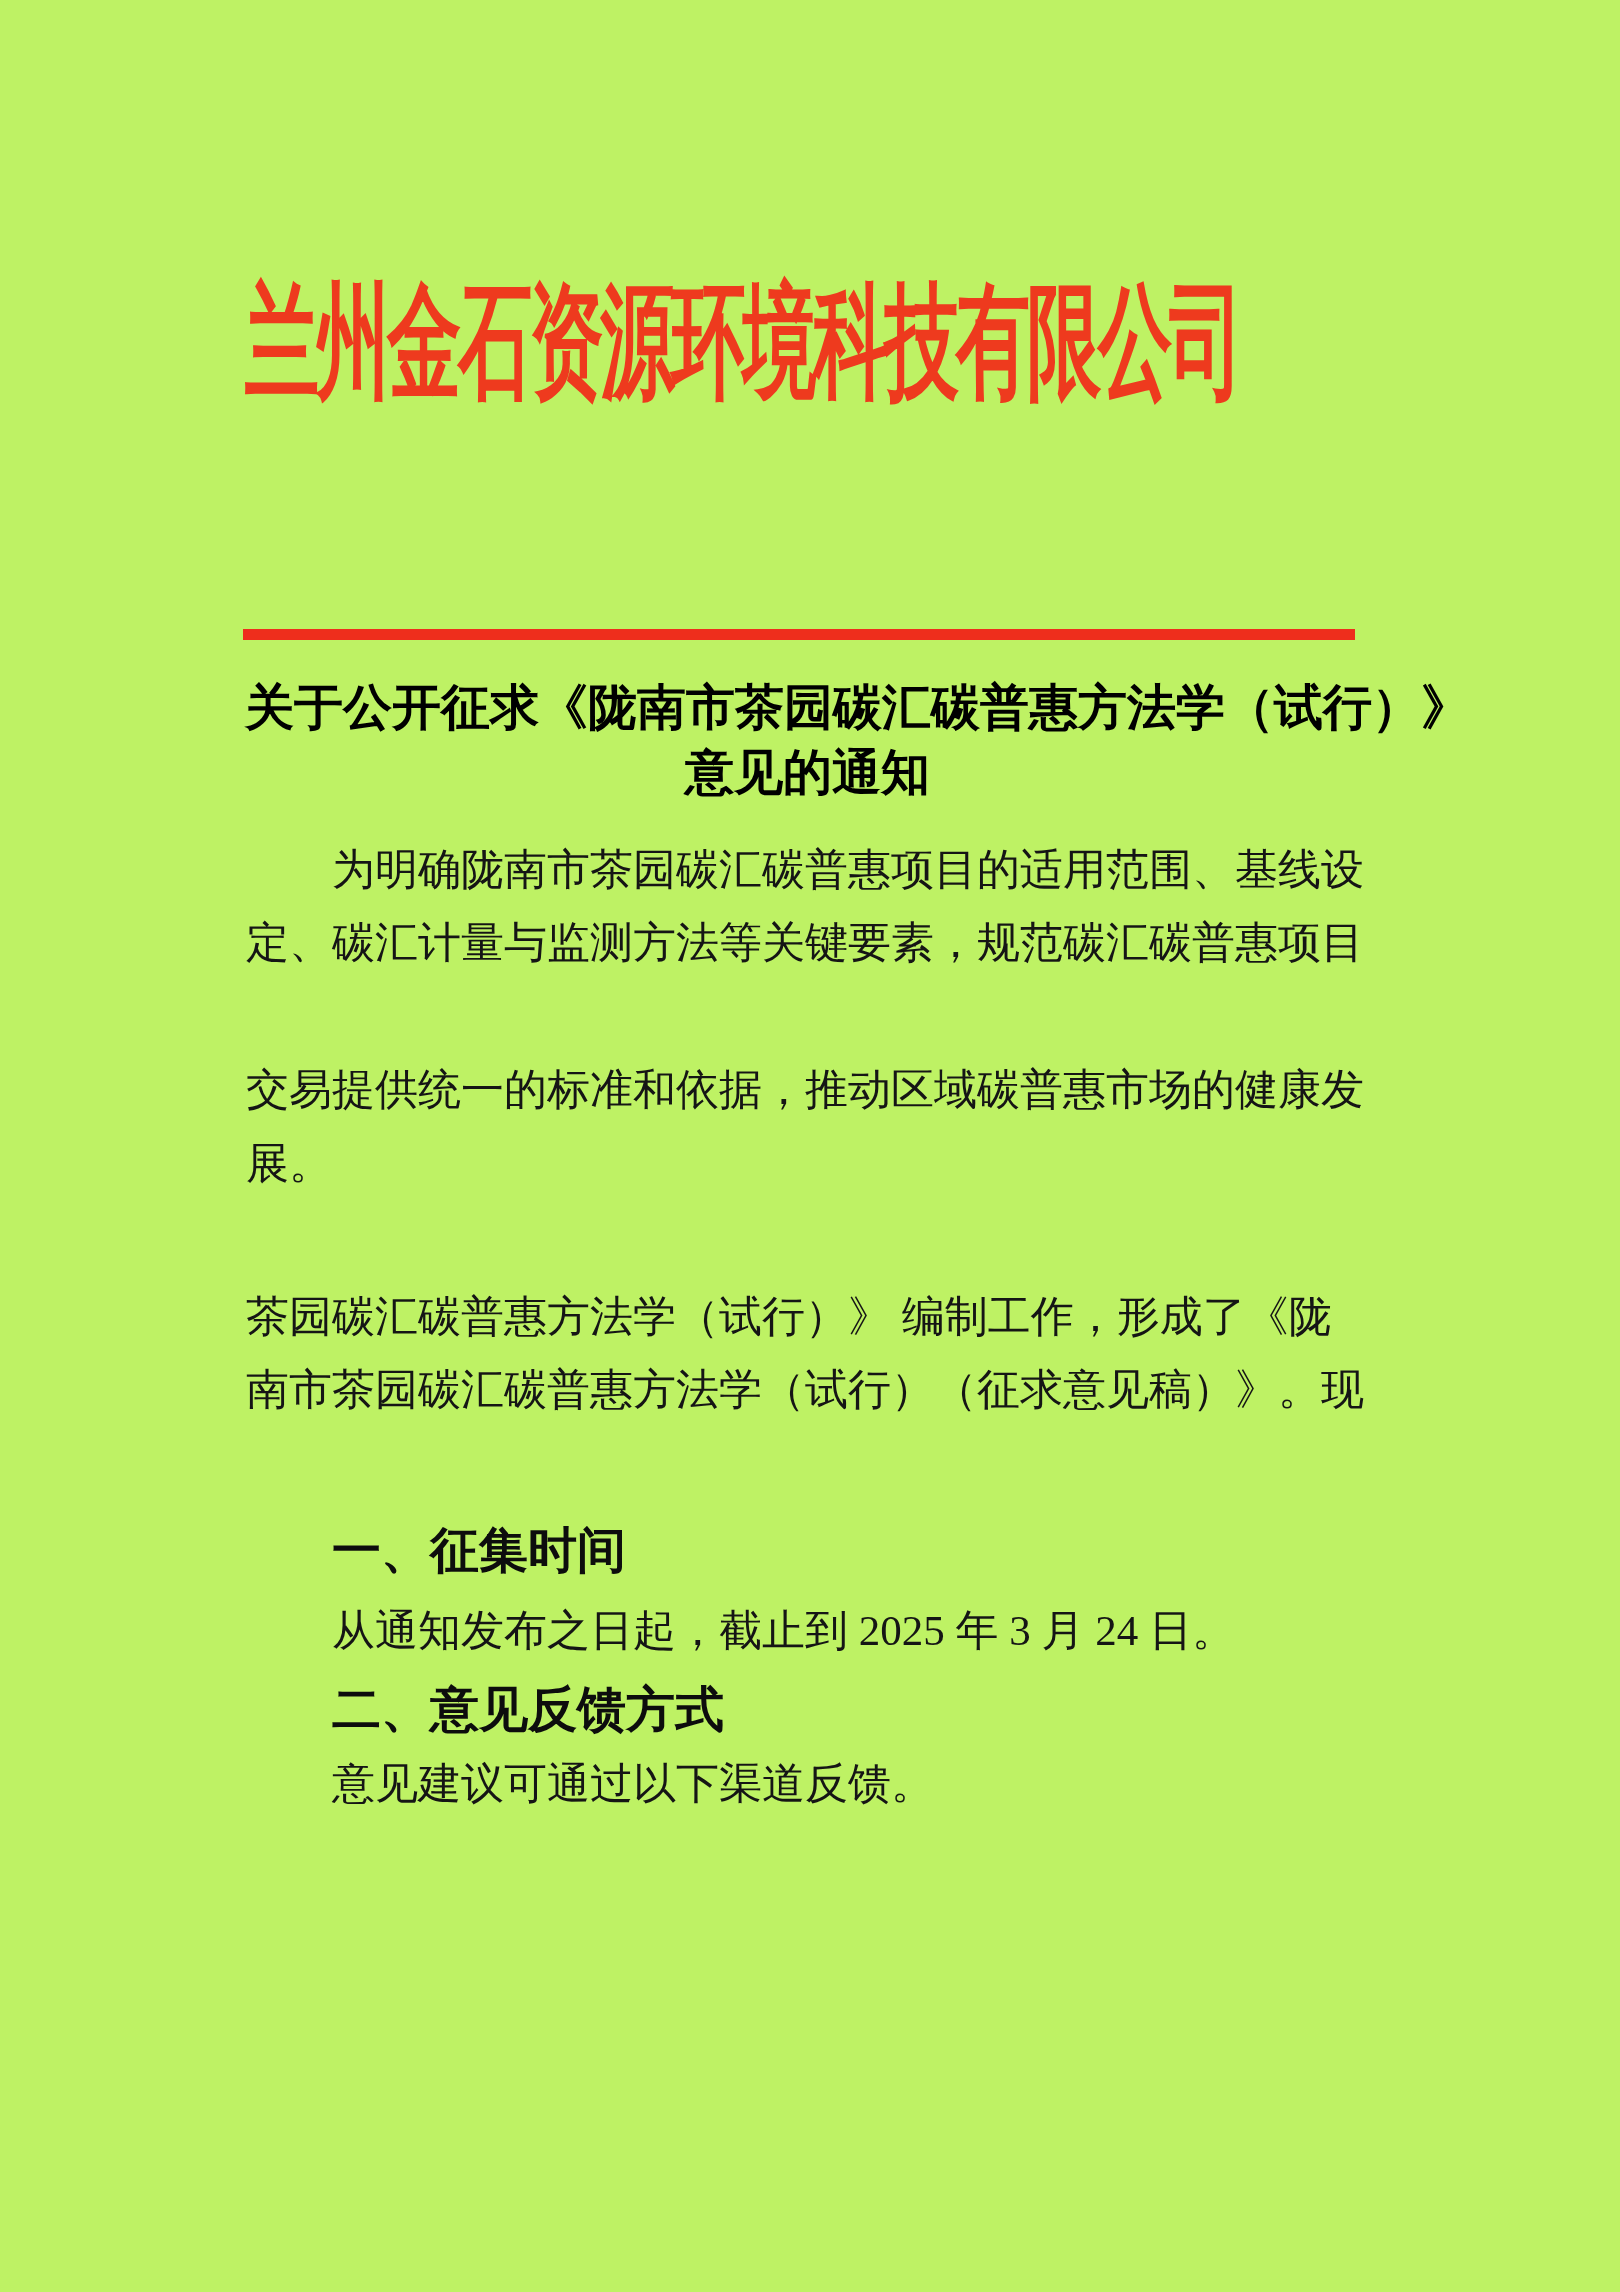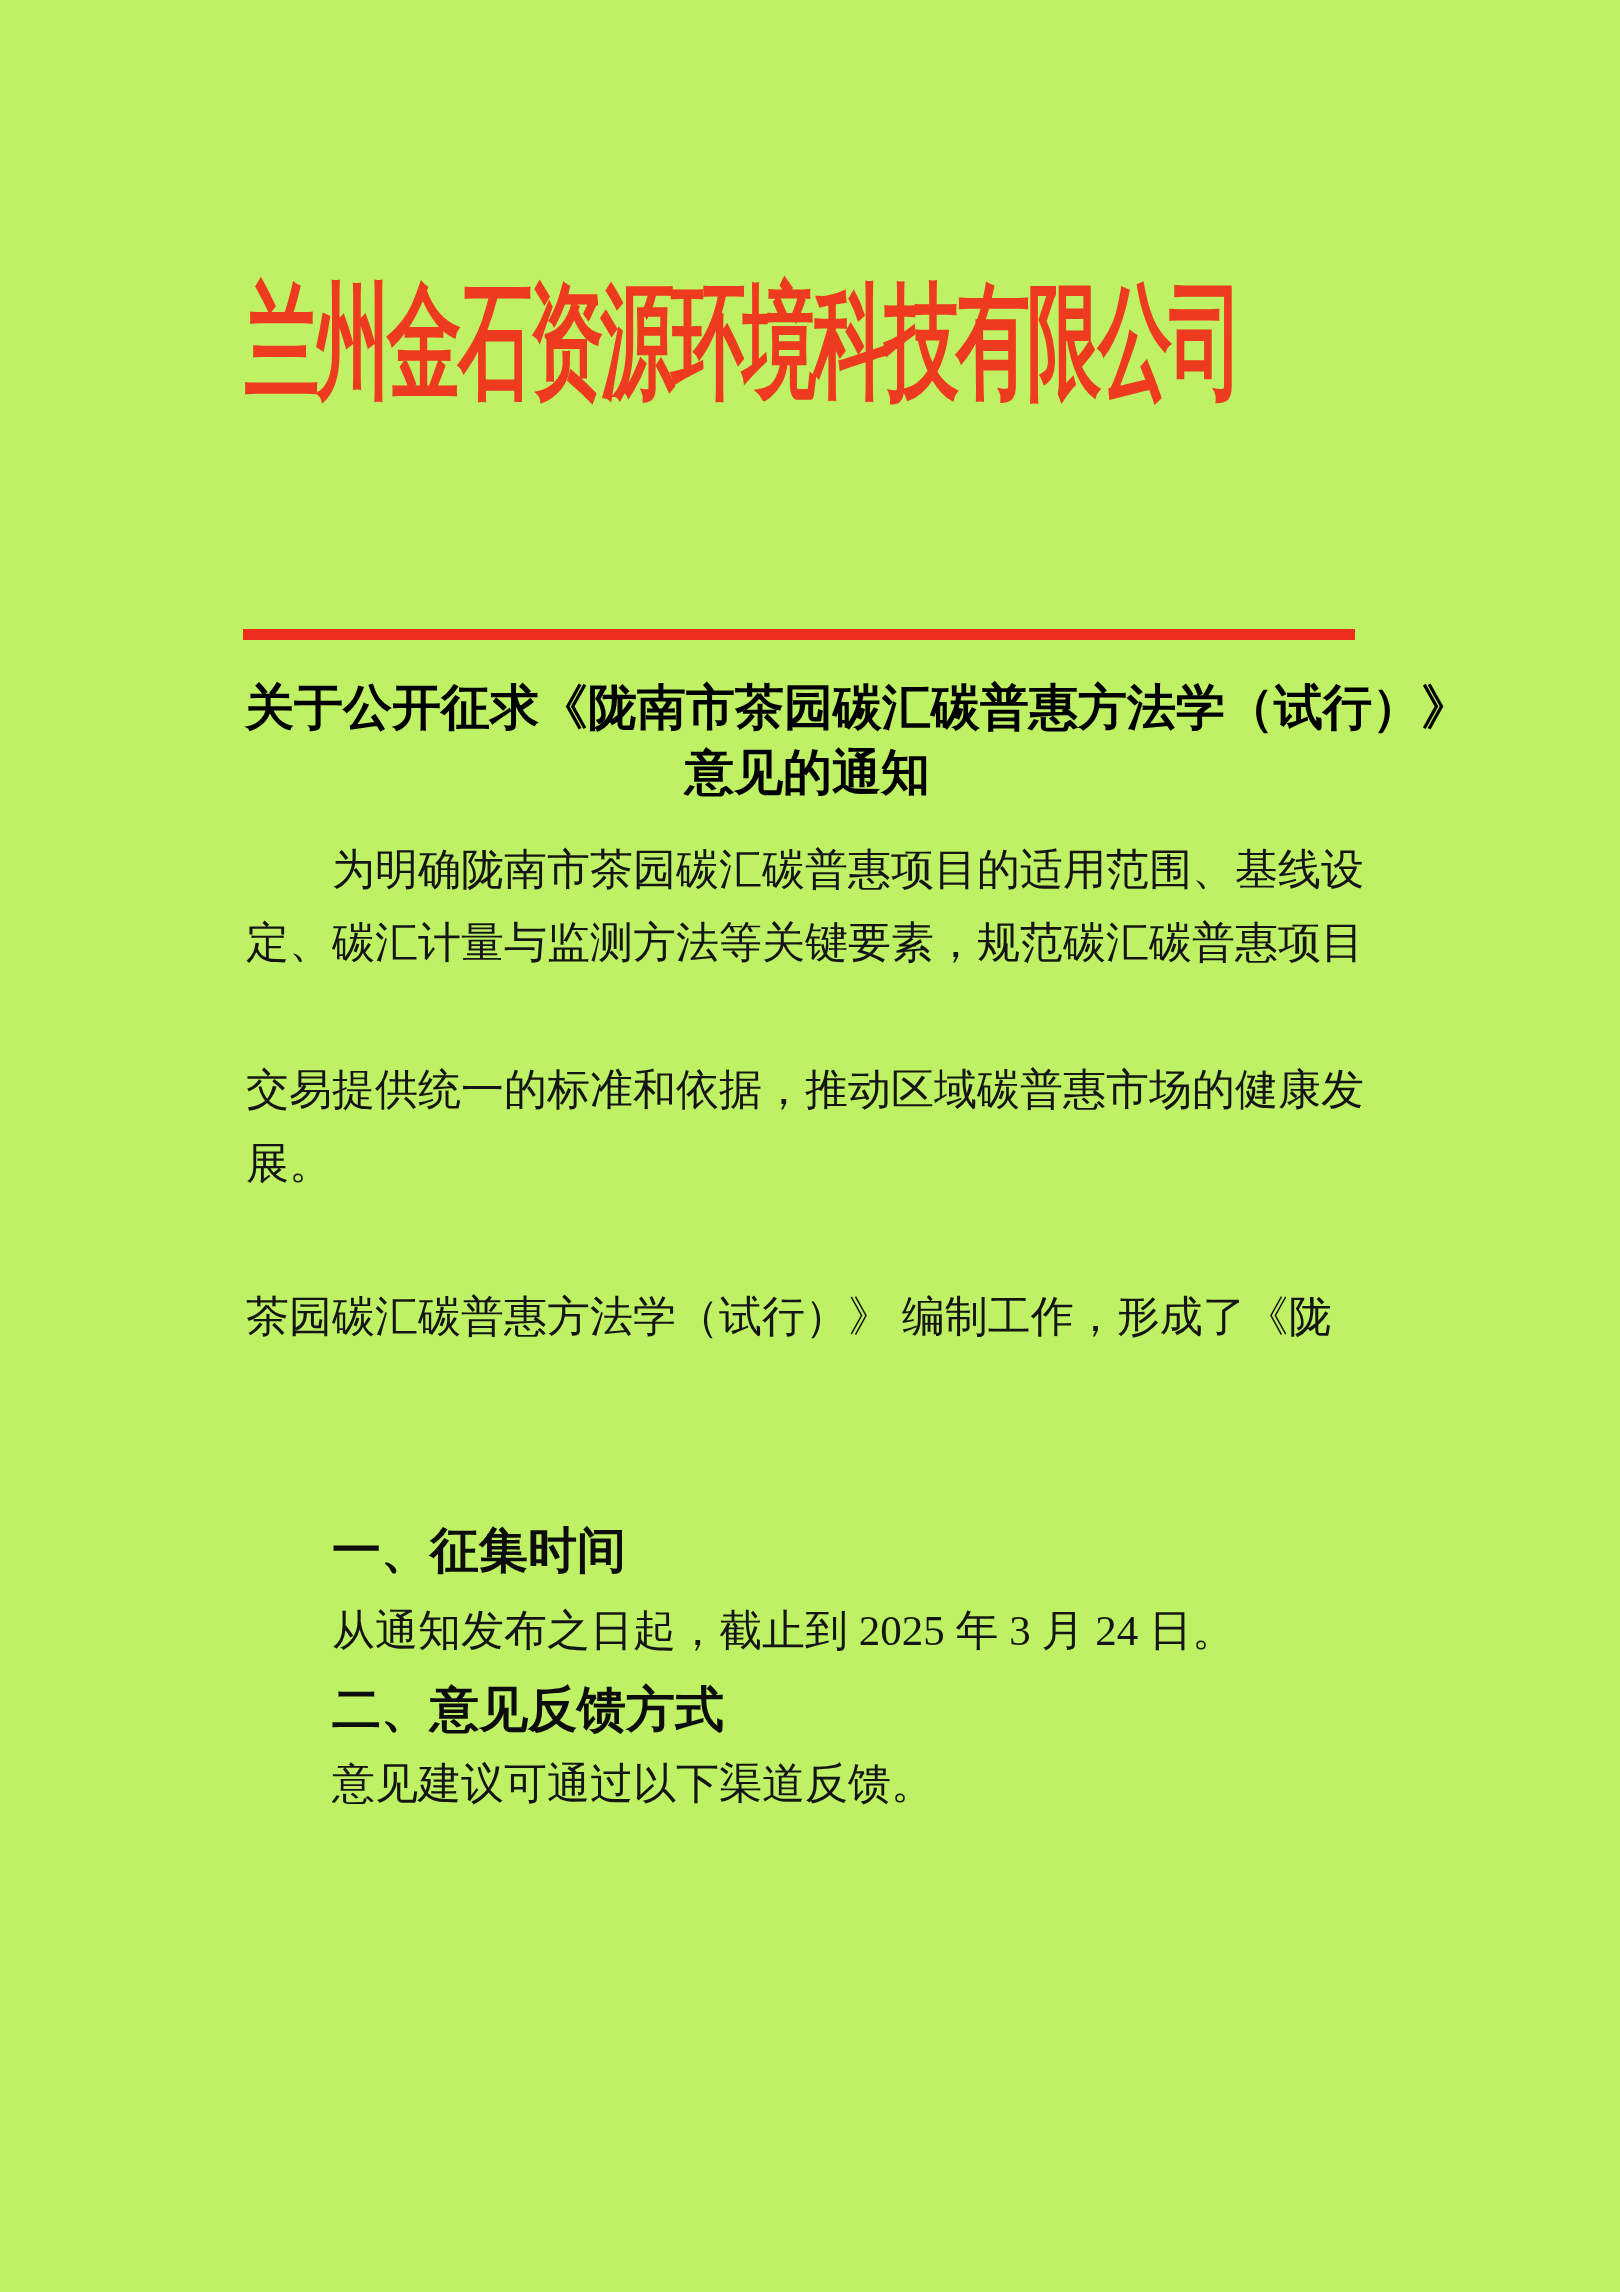--- a/index.html
+++ b/index.html
@@ -84,20 +84,21 @@
   <div class="title t1">关于公开征求《陇南市茶园碳汇碳普惠方法学（试行）》</div>
 
   <div class="title t2">意见的通知</div>
 
   <div class="ln" style="top:917px">定、碳汇计量与监测方法等关键要素，规范碳汇碳普惠项目</div>
   <div class="ln indent" style="top:844px">为明确陇南市茶园碳汇碳普惠项目的适用范围、基线设</div>
   <div class="ln" style="top:1064px">交易提供统一的标准和依据，推动区域碳普惠市场的健康发</div>
   <div class="ln" style="top:1138px">展。</div>
 
   <div class="ln" style="top:1291px">茶园碳汇碳普惠方法学（试行）》 编制工作，形成了《陇</div>
+  <div class="ln" style="top:1364px">南市茶园碳汇碳普惠方法学（试行）（征求意见稿）》。现</div>
 
   <div class="ln indent heading" style="top:1521px">一、征集时间</div>
   <div class="ln indent" style="top:1605px">从通知发布之日起，截止到 2025 年 3 月 24 日。</div>
 
   <div class="ln indent heading" style="top:1680px">二、意见反馈方式</div>
   <div class="ln indent" style="top:1758px">意见建议可通过以下渠道反馈。</div>
 
 </div>
 
 

